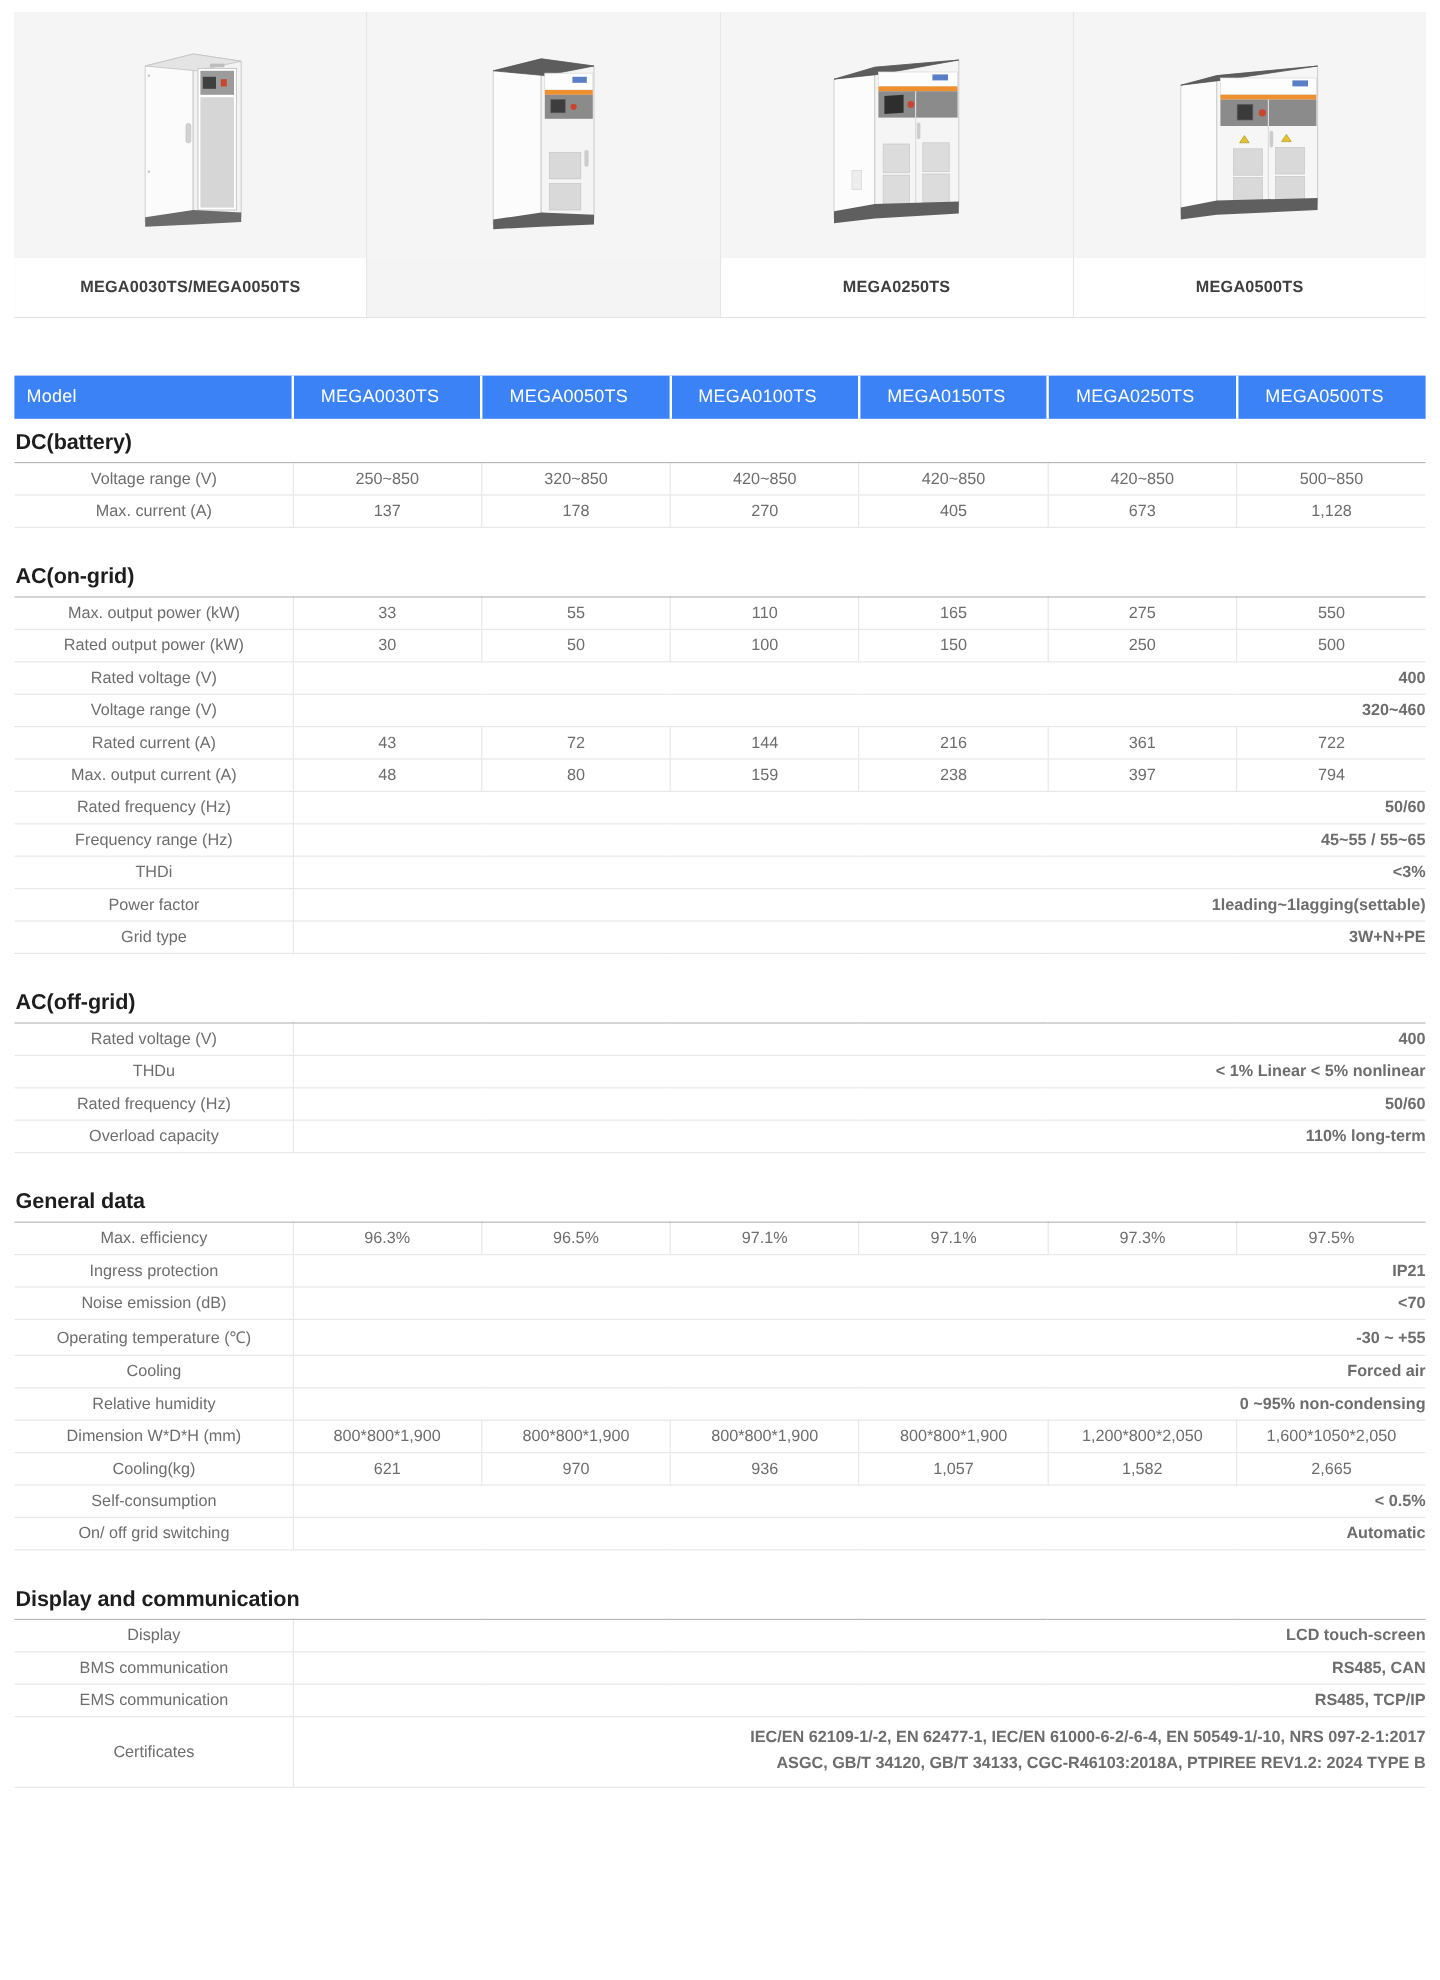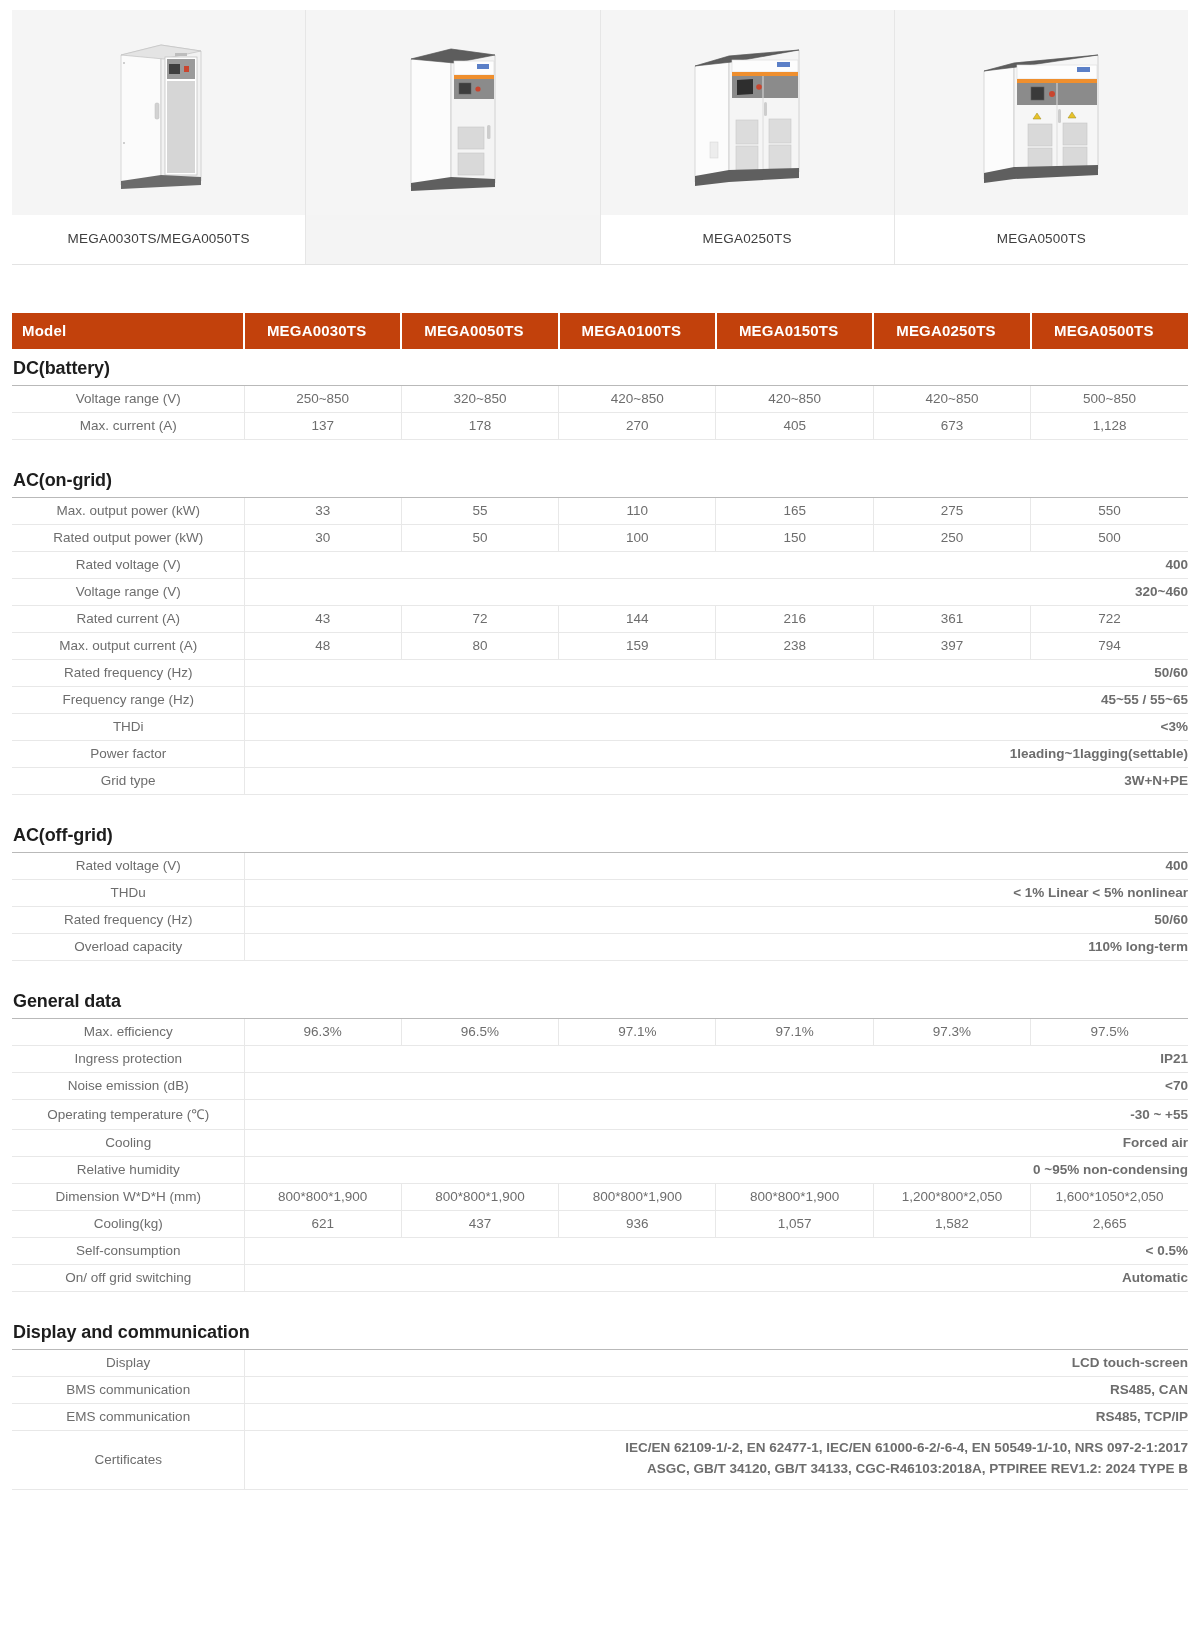--- a/index.html
+++ b/index.html
@@ -23,20 +23,21 @@
     border-bottom: 1px solid #e3e3e3;
   }
   .gallery-cell {
     flex: 1 1 0;
     display: flex;
     flex-direction: column;
     align-items: center;
     background: #f4f4f4;
     border-right: 1px solid #e6e6e6;
     padding-bottom: 0;
+    font-weight: bold;
   }
   .gallery-cell:last-child { border-right: none; }
   .gallery-img-wrap {
     height: 205px;
     width: 100%;
     display: flex;
     align-items: center;
     justify-content: center;
     background: #f5f5f5;
   }
@@ -61,23 +62,23 @@
     width: 100%;
     border-collapse: collapse;
     table-layout: fixed;
     font-size: 13.5px;
   }
   table.spec col.c-label { width: 232px; }
   table.spec col.c-val   { width: calc((100% - 232px) / 6); }
 
   
   tr.head th {
-    background: #c2410c;
+    background: #3b82f6;
     color: #ffffff;
-    font-weight: bold;
+    font-weight: normal;
     font-size: 15px;
     padding: 9px 12px 10px 0;
     text-align: center;
     border-right: 2px solid #ffffff;
     letter-spacing: .2px;
   }
   tr.head th.lbl {
     text-align: left;
     padding-left: 10px;
   }
@@ -421,21 +422,21 @@
           <td>800*800*1,900</td>
           <td>800*800*1,900</td>
           <td>800*800*1,900</td>
           <td>800*800*1,900</td>
           <td>1,200*800*2,050</td>
           <td>1,600*1050*2,050</td>
         </tr>
         <tr class="row">
           <td class="lbl">Cooling(kg)</td>
           <td>621</td>
-          <td>437</td>
+          <td>970</td>
           <td>936</td>
           <td>1,057</td>
           <td>1,582</td>
           <td>2,665</td>
         </tr>
         <tr class="row">
           <td class="lbl">Self-consumption</td>
           <td class="span" colspan="6">&lt; 0.5%</td>
         </tr>
         <tr class="row">

